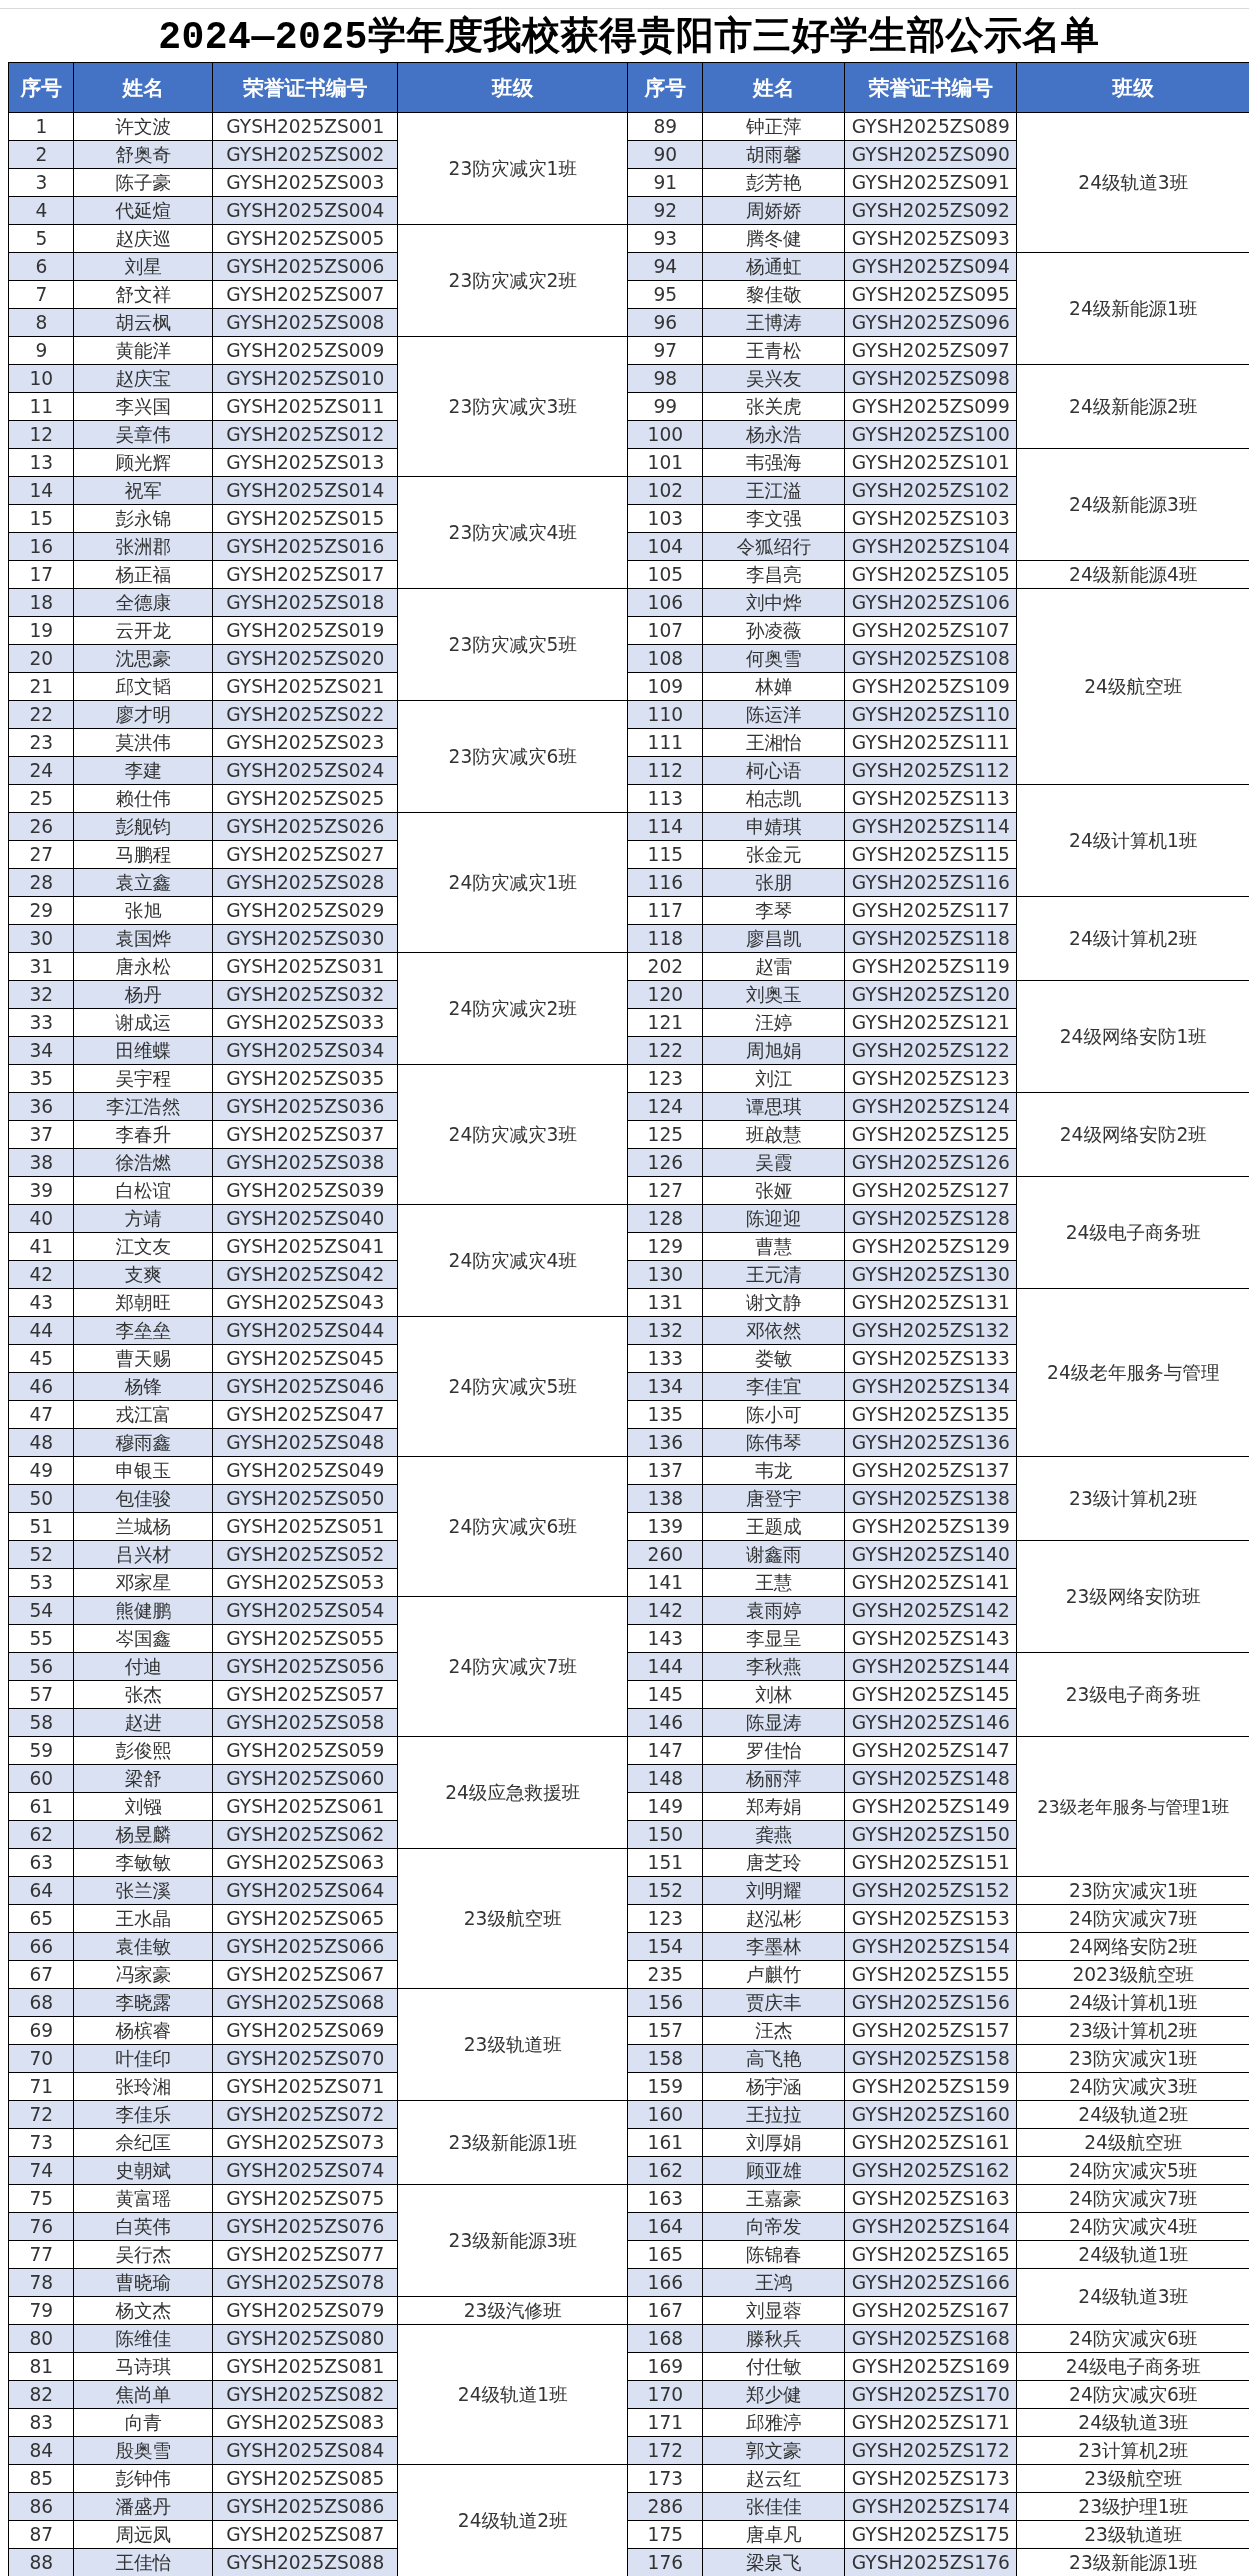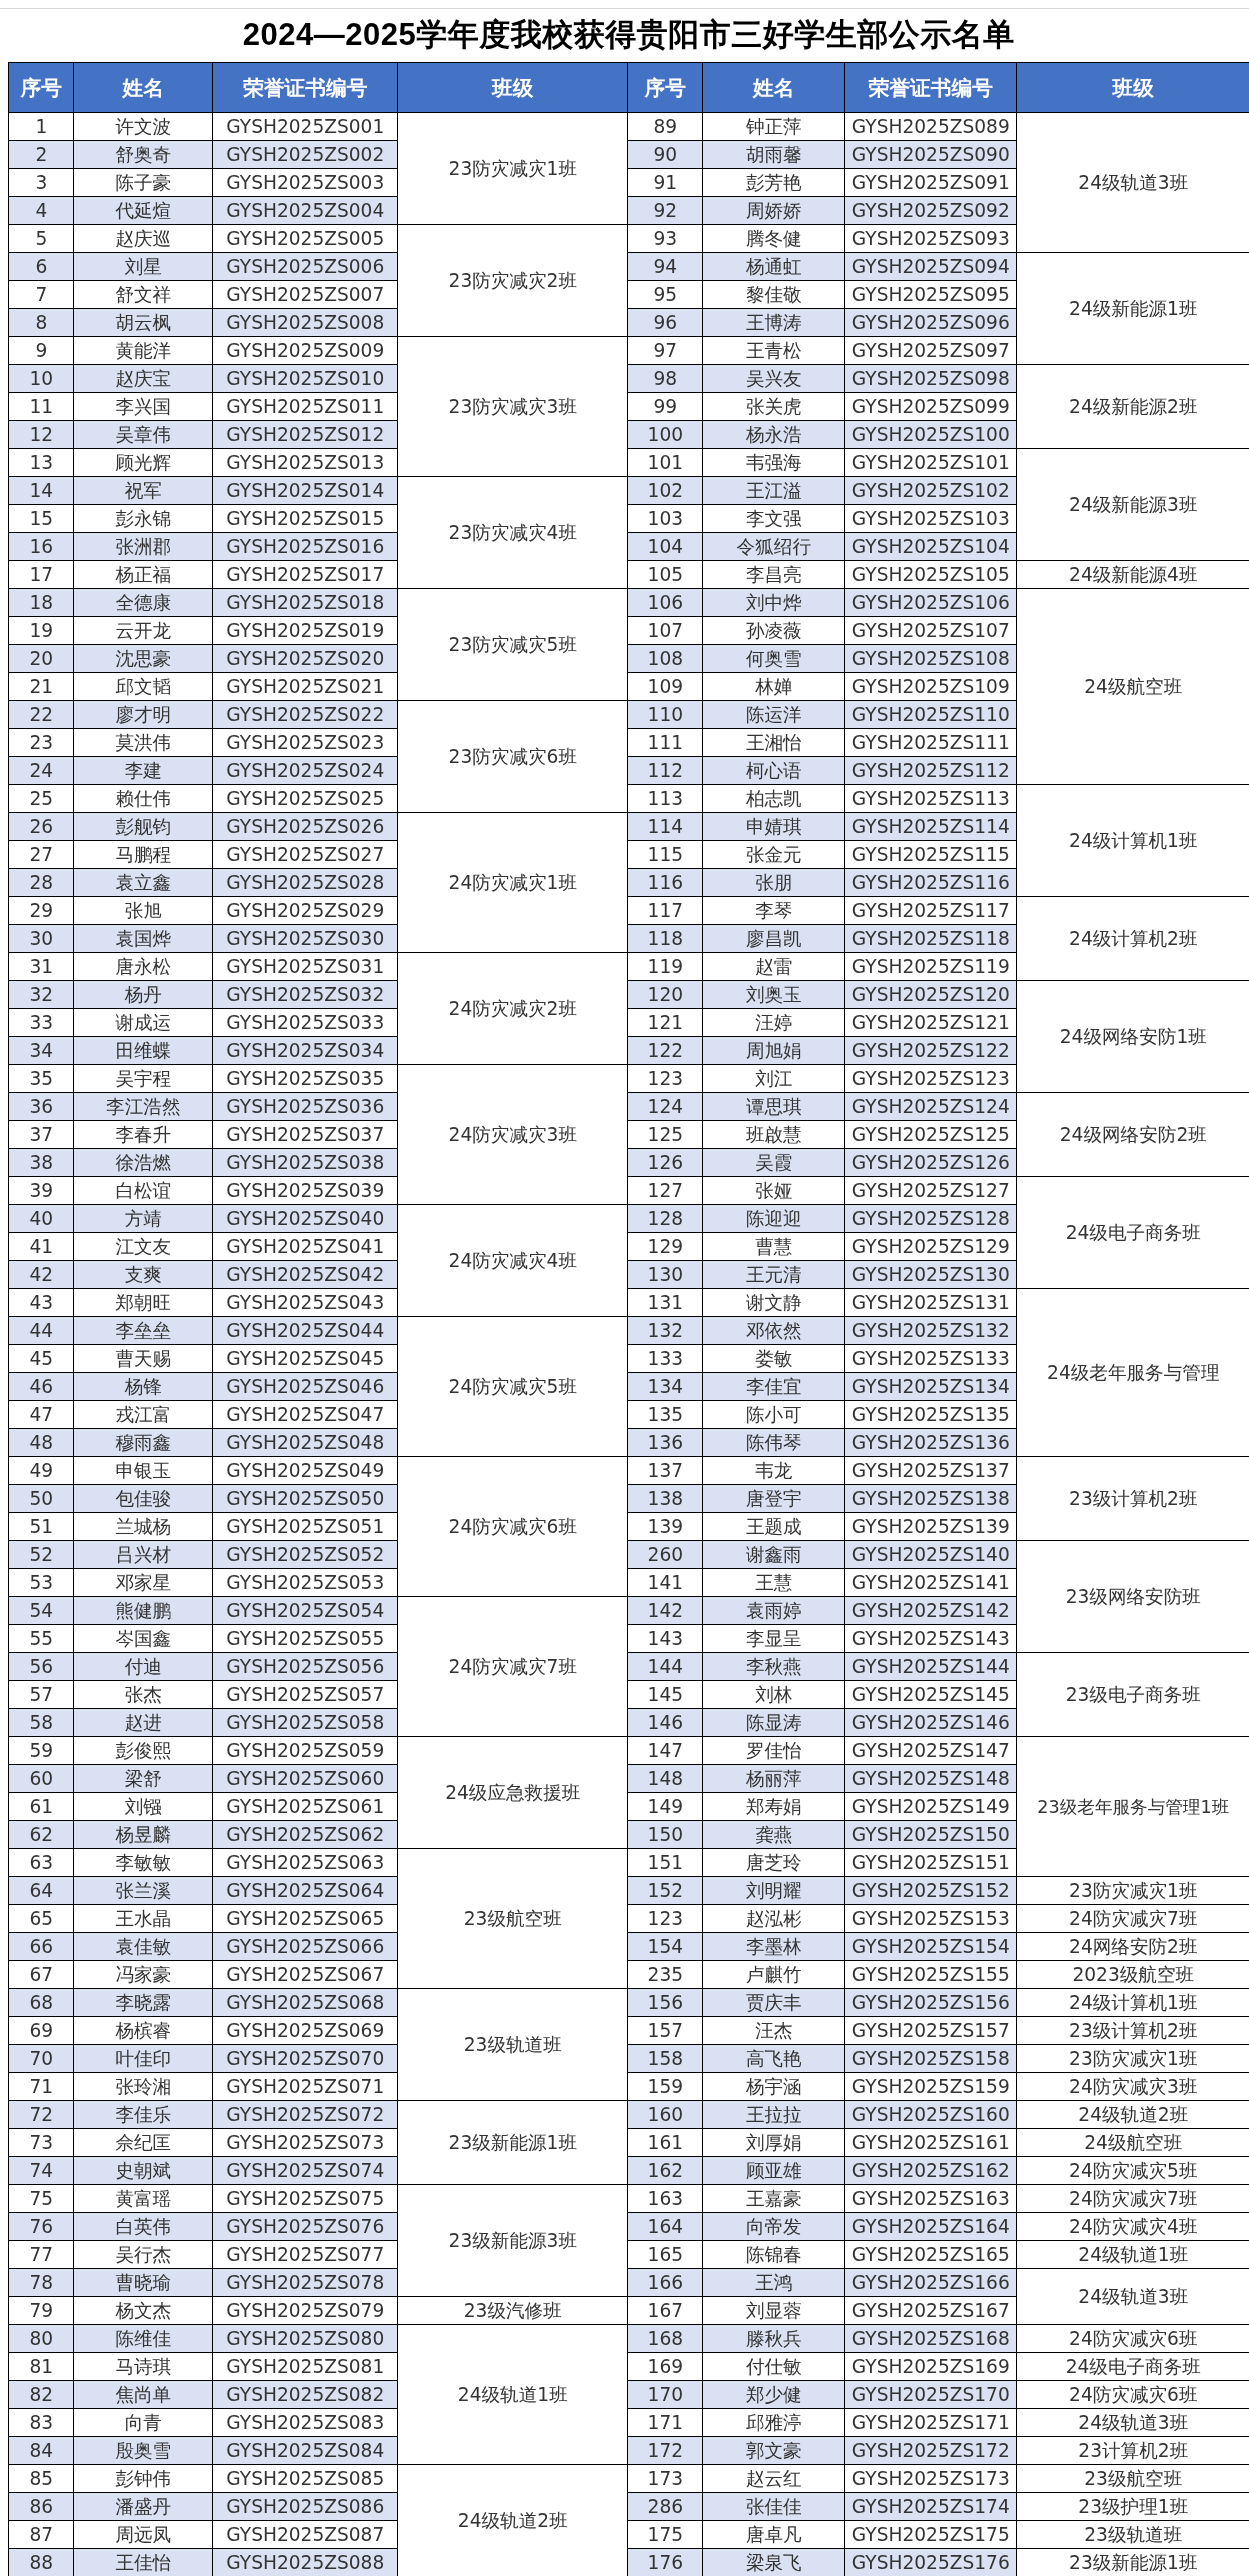--- a/index.html
+++ b/index.html
@@ -1,22 +1,22 @@
 <!DOCTYPE html>
 <html style="font-size:8.3px"><head>
 <meta charset="utf-8">
 <style>
   html, body { margin: 0; padding: 0; background: #ffffff; }
   body { width: 1250px; height: 2576px; position: relative; overflow: hidden; font-family: "DejaVu Sans", "Liberation Sans", sans-serif; }
   .topline { position: absolute; left: 0; top: 7.8px; width: 1250px; height: 1px; background: #d9d9d9; }
   .title {
     position: absolute; left: 8.3px; top: 8.8px; width: 1241px; height: 53px;
     display: flex; align-items: center; justify-content: center;
-    font-family: Liberation Sans, sans-serif; font-weight: bold;
-    font-size: 31px; color: #000; letter-spacing: 0.5px;
+    font-family: Liberation Mono, monospace; font-weight: bold;
+    font-size: 38px; color: #000; letter-spacing: 0.5px;
   }
   table.roster {
     position: absolute; left: 8.3px; top: 62px;
     border-collapse: collapse; table-layout: fixed;
     width: 1241px;
   }
   table.roster th, table.roster td {
     border: 1px solid #000;
     text-align: center; vertical-align: middle;
     padding: 0; overflow: hidden; white-space: nowrap;
@@ -315,21 +315,21 @@
         <td class="cell">GYSH2025ZS030</td>
         <td class="cell">118</td>
         <td class="cell">廖昌凯</td>
         <td class="cell">GYSH2025ZS118</td>
       </tr>
       <tr>
         <td class="cell">31</td>
         <td class="cell">唐永松</td>
         <td class="cell">GYSH2025ZS031</td>
         <td class="cls" rowspan="4">24防灾减灾2班</td>
-        <td class="cell">119</td>
+        <td class="cell">202</td>
         <td class="cell">赵雷</td>
         <td class="cell">GYSH2025ZS119</td>
       </tr>
       <tr class="shade">
         <td class="cell">32</td>
         <td class="cell">杨丹</td>
         <td class="cell">GYSH2025ZS032</td>
         <td class="cell">120</td>
         <td class="cell">刘奥玉</td>
         <td class="cell">GYSH2025ZS120</td>

